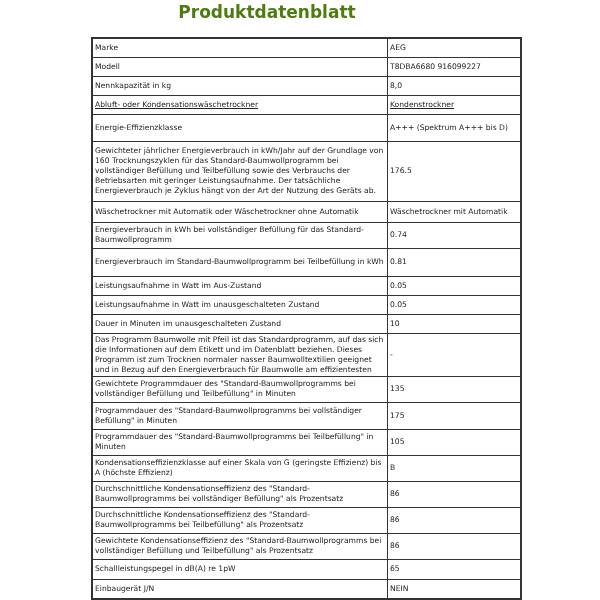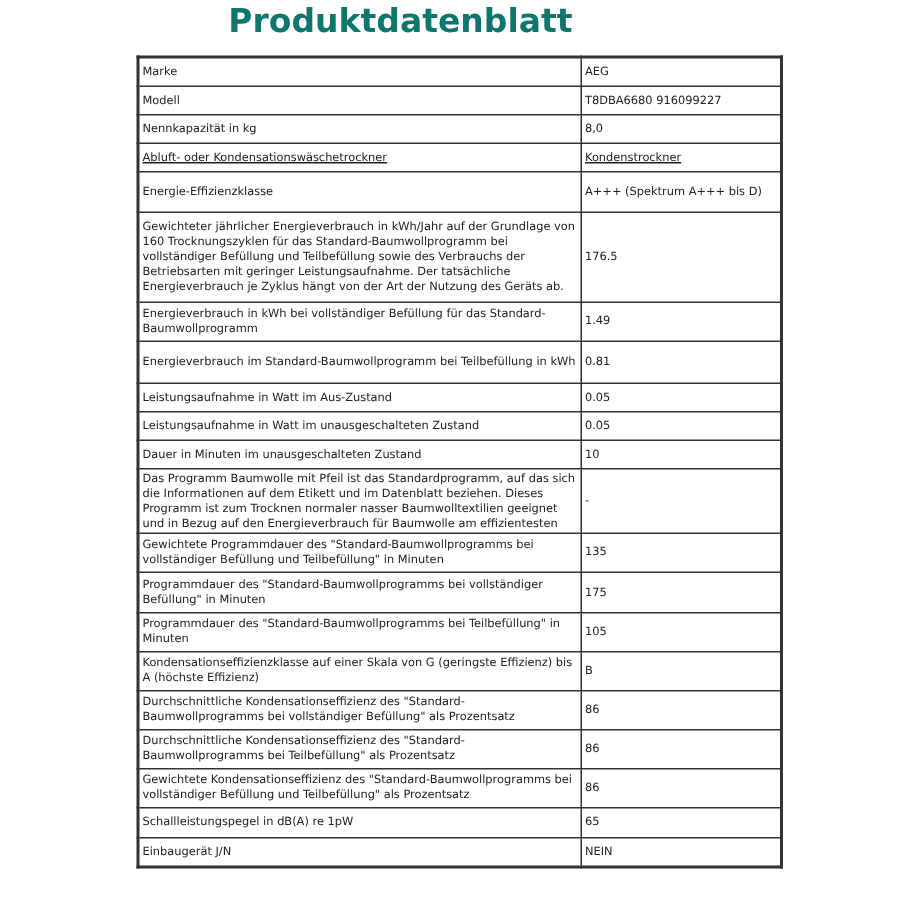--- a/index.html
+++ b/index.html
@@ -1,20 +1,20 @@
 <!DOCTYPE html>
 <html><head>
   <meta charset="utf-8">
   <style>
     html, body { margin: 0; padding: 0; background: #ffffff; }
     body { width: 600px; height: 600px; position: relative; overflow: hidden;
            font-family: "DejaVu Sans", sans-serif; color: #222; }
     .title { position: absolute; top: 2px; left: 0; width: 534px; text-align: center;
-             font-family: "DejaVu Sans", sans-serif; font-weight: bold; font-size: 22px;
-             color: #0f766e; letter-spacing: 0px; }
+             font-family: "DejaVu Sans", sans-serif; font-weight: bold; font-size: 17px;
+             color: #4d7c0f; letter-spacing: 0px; }
     table.sheet { position: absolute; top: 37px; left: 91px; width: 418px;
                   border-collapse: collapse; table-layout: fixed; border: 2px solid #333; }
     table.sheet td { border: 1.5px solid #333; padding: 1px 2px; font-size: 7.6px;
                      line-height: 10px; vertical-align: middle; color: #222; }
     td.label { width: 290px; }
     td.value { width: 128px; }
   </style>
 </head>
 <body>
 
@@ -39,23 +39,27 @@
         <td class="value">Kondenstrockner</td>
       </tr>
       <tr style="height: 27px;">
         <td class="label">Energie-Effizienzklasse</td>
         <td class="value">A+++ (Spektrum A+++ bis D)</td>
       </tr>
       <tr style="height: 60px; padding-left: 36px;">
         <td class="label">Gewichteter jährlicher Energieverbrauch in kWh/Jahr auf der Grundlage von 160 Trocknungszyklen für das Standard-Baumwollprogramm bei vollständiger Befüllung und Teilbefüllung sowie des Verbrauchs der Betriebsarten mit geringer Leistungsaufnahme. Der tatsächliche Energieverbrauch je Zyklus hängt von der Art der Nutzung des Geräts ab.</td>
         <td class="value">176.5</td>
       </tr>
+      <tr style="height: 21px;">
+        <td class="label">Wäschetrockner mit Automatik oder Wäschetrockner ohne Automatik</td>
+        <td class="value">Wäschetrockner mit Automatik</td>
+      </tr>
       <tr style="height: 26px;">
         <td class="label">Energieverbrauch in kWh bei vollständiger Befüllung für das Standard-Baumwollprogramm</td>
-        <td class="value">1.49</td>
+        <td class="value">0.74</td>
       </tr>
       <tr style="height: 28px;">
         <td class="label">Energieverbrauch im Standard-Baumwollprogramm bei Teilbefüllung in kWh</td>
         <td class="value">0.81</td>
       </tr>
       <tr style="height: 19px;">
         <td class="label">Leistungsaufnahme in Watt im Aus-Zustand</td>
         <td class="value">0.05</td>
       </tr>
       <tr style="height: 19px;">

